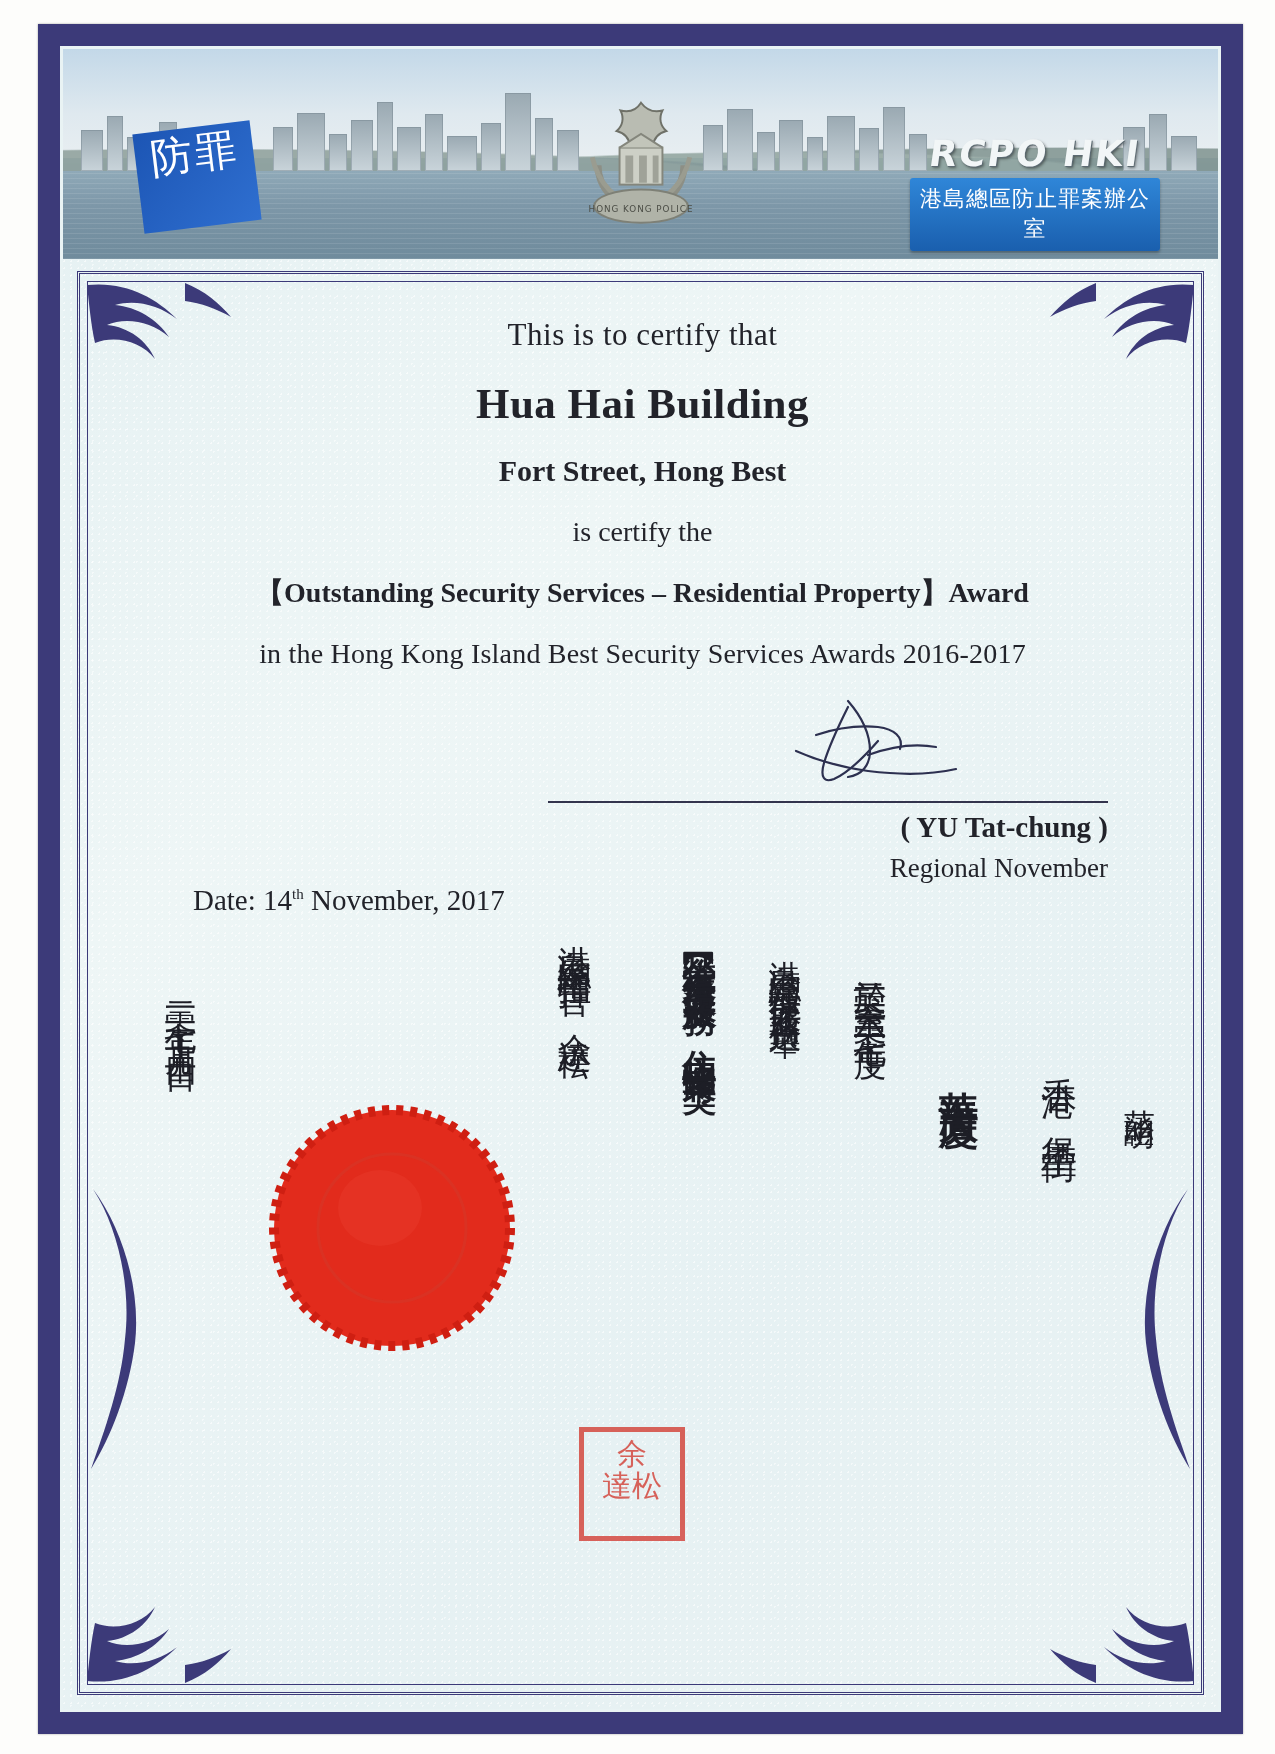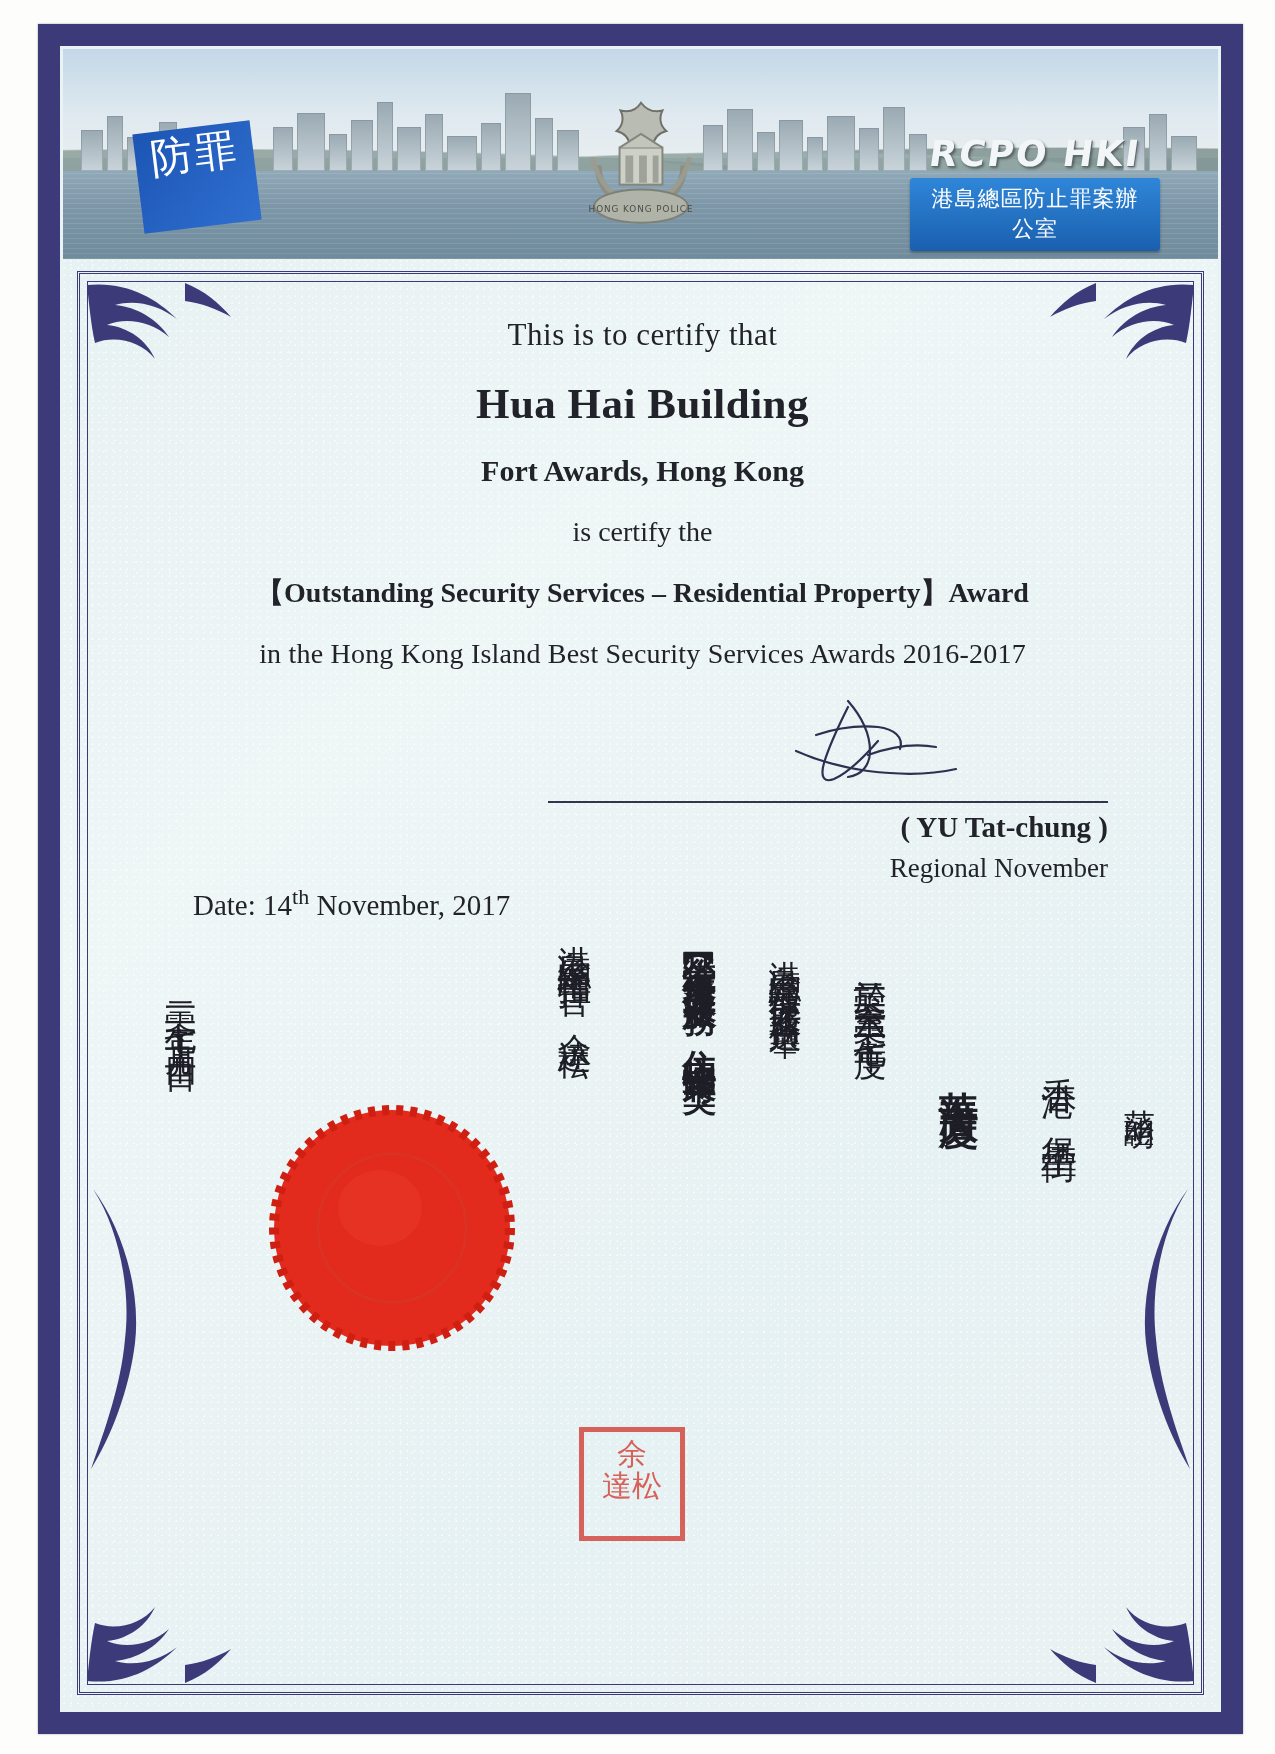--- a/index.html
+++ b/index.html
@@ -152,21 +152,21 @@
     letter-spacing: 2px;
     text-shadow: 1px 1px 0 #5c6a72, 2px 2px 3px rgba(0,0,0,.45);
     transform: skewX(-8deg);
   }
   .rcpo-ribbon {
     margin-top: 4px;
     background: linear-gradient(#2f86d8,#1a5fae);
     color: #ffffff;
     font-family: "DejaVu Sans", sans-serif;
     font-size: 22px;
-    padding: 6px 16px 7px;
+    padding: 6px 4px 7px;
     border-radius: 3px;
     letter-spacing: 1px;
     box-shadow: 0 2px 3px rgba(0,0,0,.3);
   }
 
   
   .deco-border {
     position: absolute;
     left: 14px;
     top: 222px;
@@ -274,21 +274,21 @@
     line-height: 36px;
   }
 
   .date-en {
     position: absolute;
     left: 130px;
     top: 835px;
     font-size: 29px;
     color: #22232a;
   }
-  .date-en sup { font-size: 22px; }
+  .date-en sup { font-size: 15px; }
 
   
   .cn-col {
     position: absolute;
     writing-mode: vertical-rl;
     text-orientation: upright;
     font-family: "DejaVu Sans", sans-serif;
     color: #1d1e26;
     letter-spacing: 6px;
     line-height: 1.08;
@@ -441,21 +441,21 @@
       </div>
       <div class="side-flourish right">
         <svg viewBox="0 0 64 300" width="64" height="300" aria-hidden="true">
           <path d="M4 10 C30 50 42 110 36 160 C32 206 16 250 2 290 C22 258 40 212 46 164 C52 112 34 50 4 10 Z" fill="#3c3a79"></path>
         </svg>
       </div>
 
       <div class="en-block">
         <div class="line-certify">This is to certify that</div>
         <div class="line-name">Hua Hai Building</div>
-        <div class="line-address">Fort Awards, Hong Kong</div>
+        <div class="line-address">Fort Street, Hong Best</div>
         <div class="line-awarded">is certify the</div>
         <div class="line-award">【Outstanding Security Services – Residential Property】Award</div>
         <div class="line-scheme">in the Hong Kong Island Best Security Services Awards 2016-2017</div>
       </div>
 
       <div class="sig-area">
         <div class="sig-scribble">
           <svg viewBox="0 0 560 110" width="560" height="110" aria-hidden="true">
             <g fill="none" stroke="#2d3050" stroke-width="2.2" stroke-linecap="round">
               <path d="M300 18 C292 34 282 54 276 74 C272 88 276 94 286 90 C300 84 316 68 330 52"></path>

